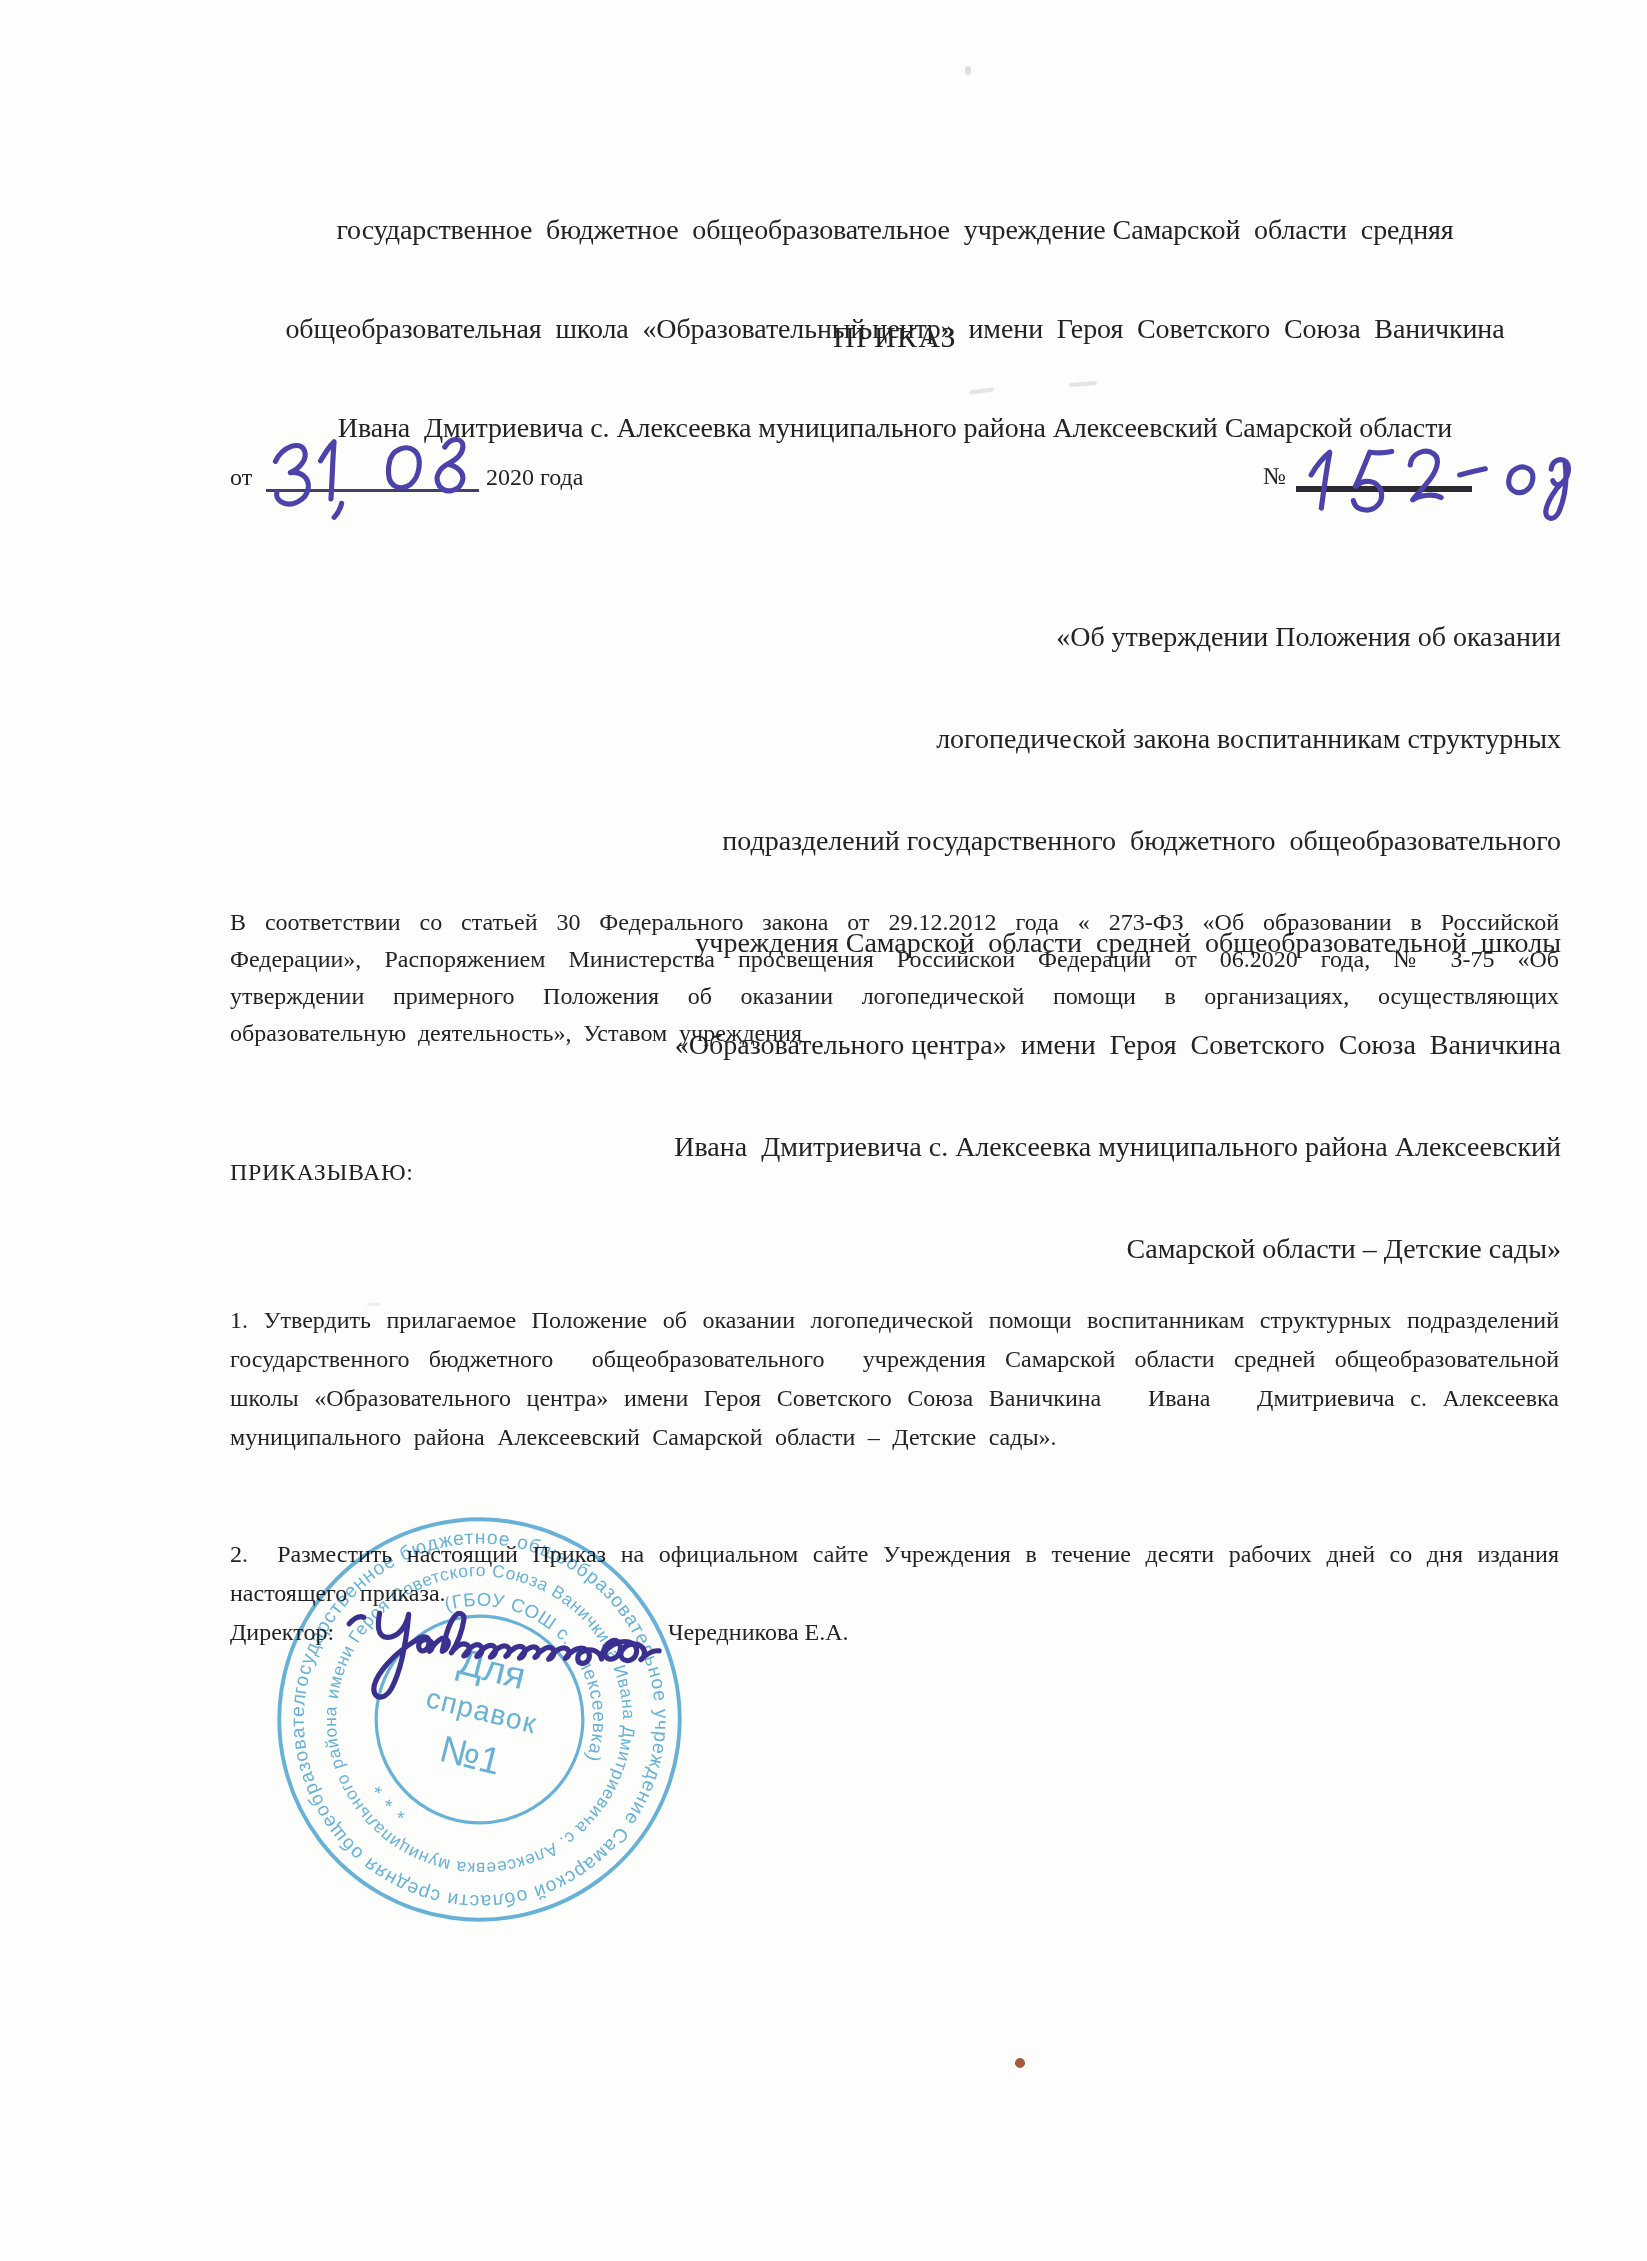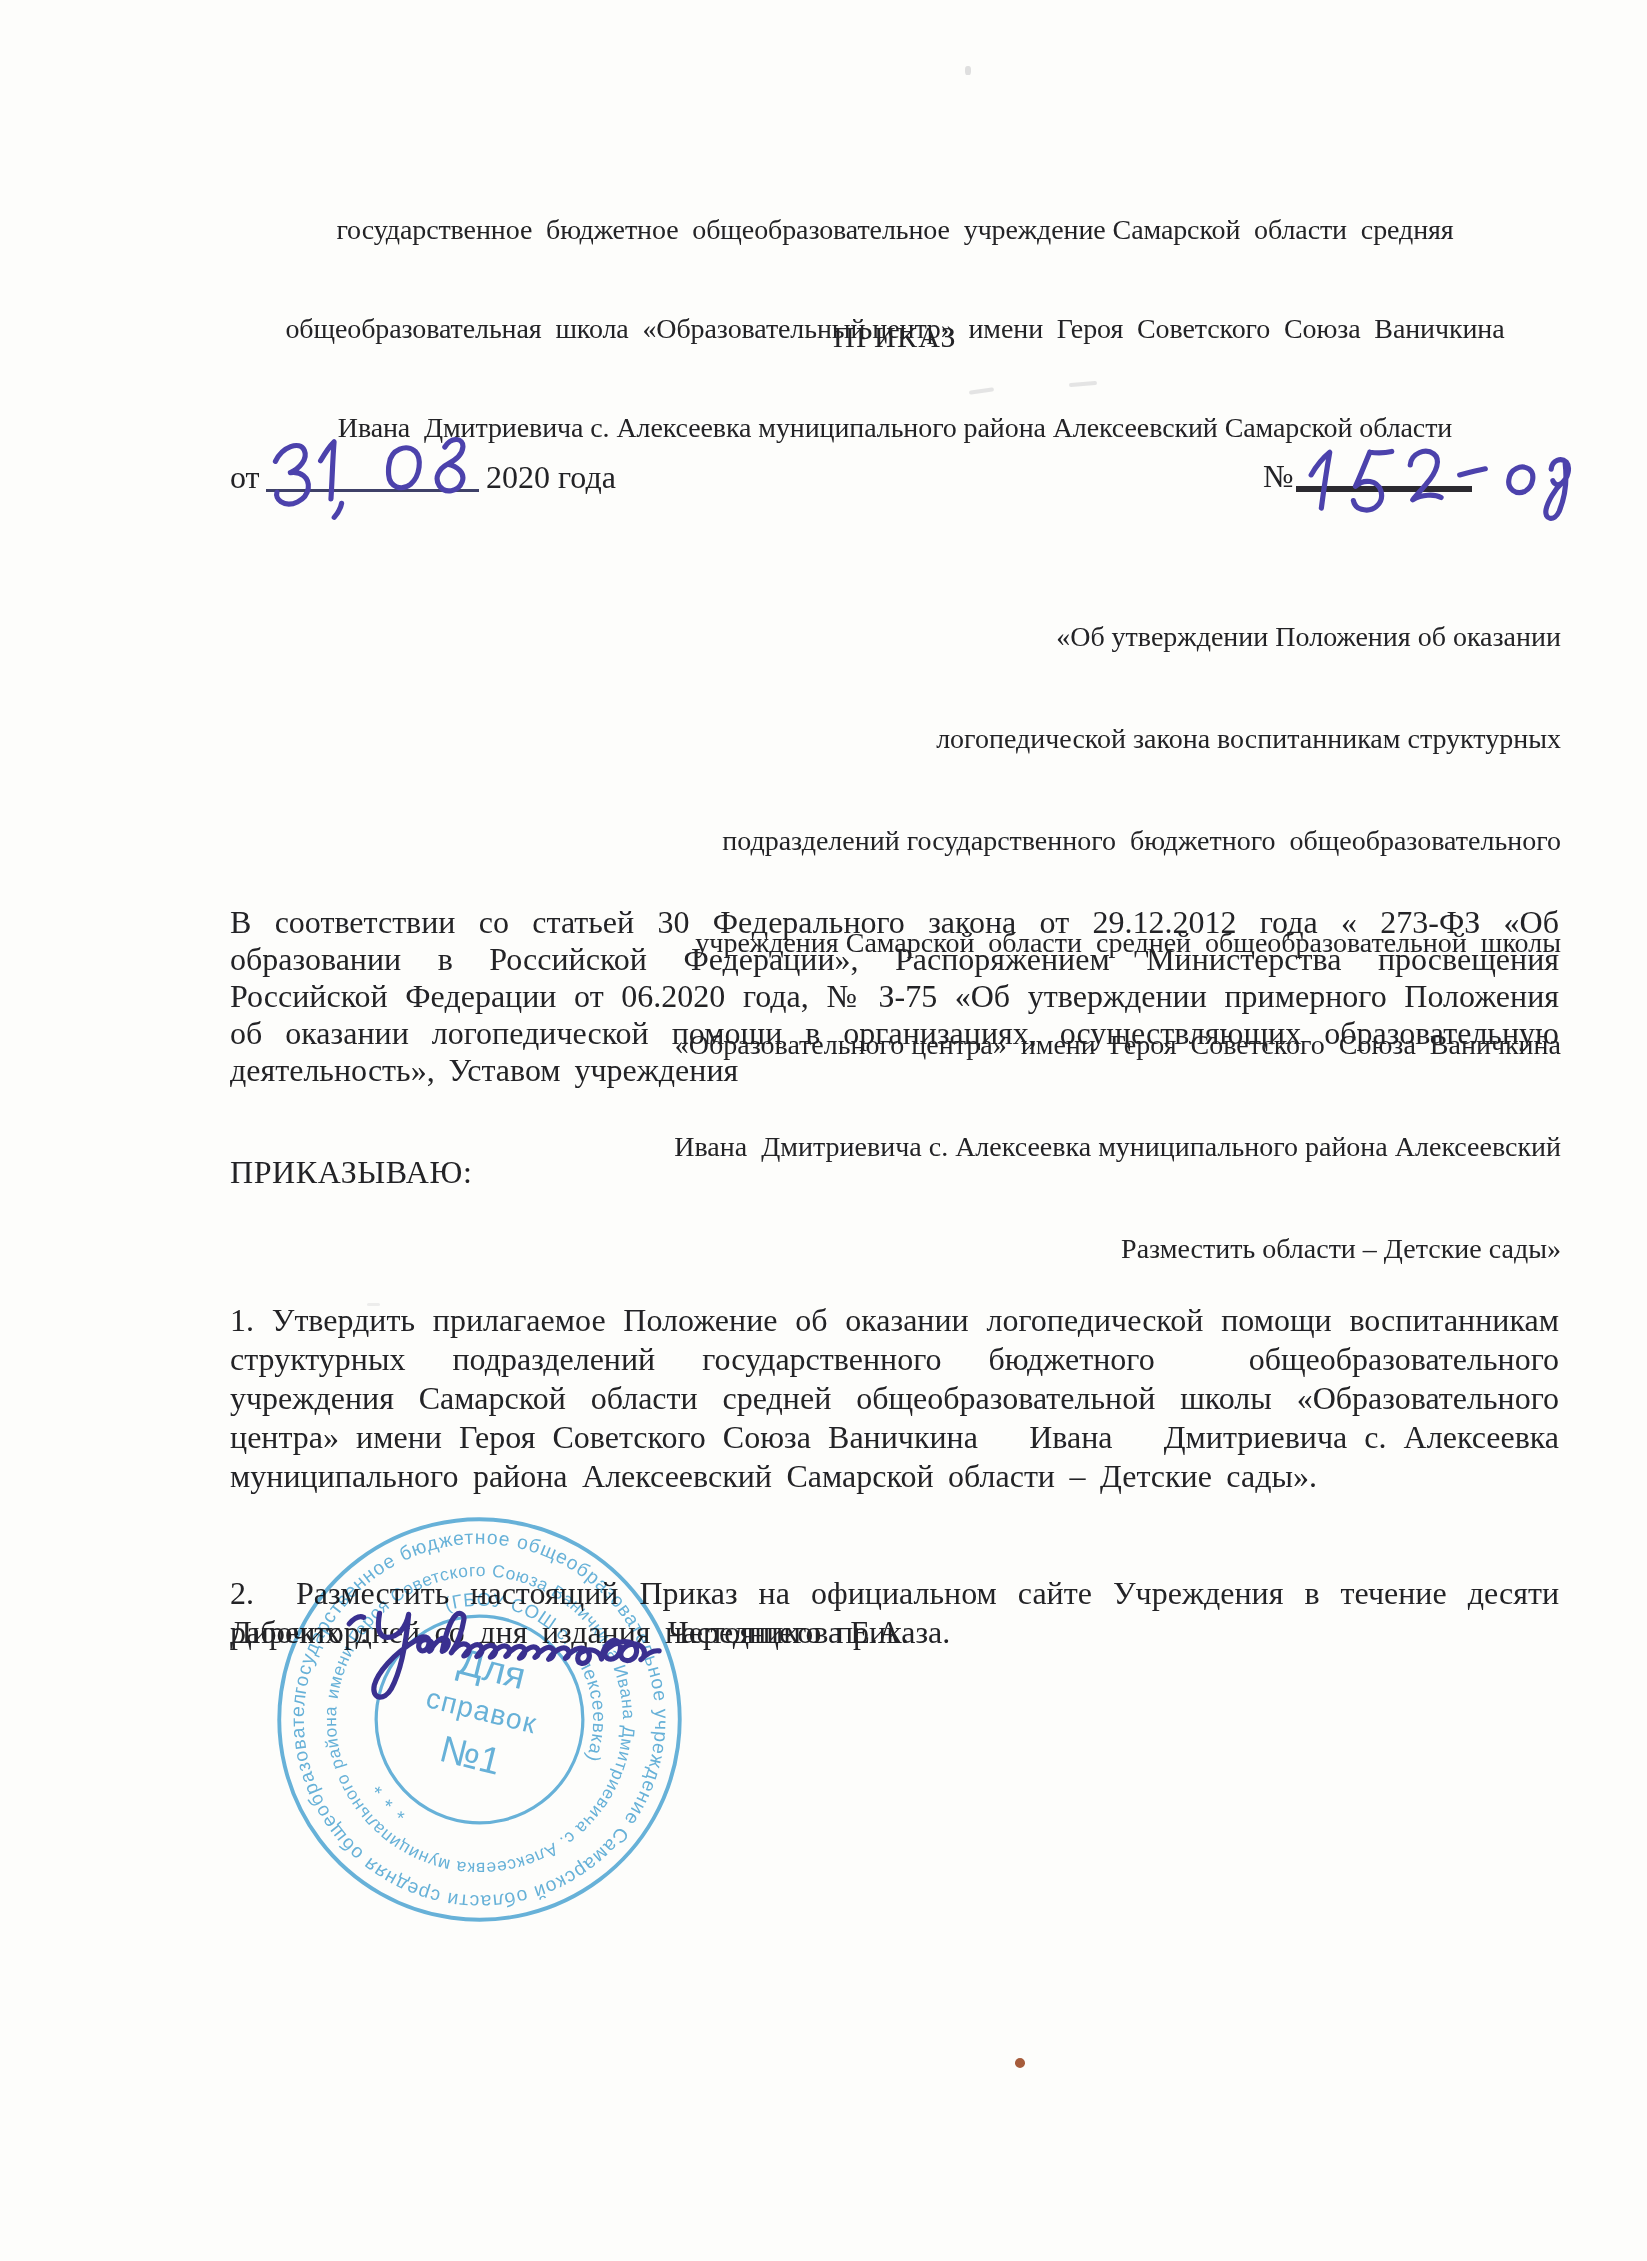--- a/index.html
+++ b/index.html
@@ -11,21 +11,21 @@
     overflow:hidden;
     font-family:"Liberation Serif",serif;
     color:#232326;
     padding-left:44px;
   }
   .abs{position:absolute;}
   .txt{
     position:absolute;
     font-family:"Liberation Serif",serif;
     color:#232326;
-    font-size:32px;
+    font-size:24px;
     line-height:34px;
     white-space:pre-wrap;
   }
   .header-block{
     left:220px;top:147px;width:1350px;
     text-align:center;
     font-size:28px;line-height:33px;
     letter-spacing:-0.1px;
   }
   .doc-title{
@@ -137,21 +137,21 @@
     </g>
   </svg>
 
   <div class="txt subject-block">
     <div>«Об утверждении Положения об оказании</div>
     <div>логопедической закона воспитанникам структурных</div>
     <div> подразделений государственного  бюджетного  общеобразовательного</div>
     <div> учреждения Самарской  области  средней  общеобразовательной  школы</div>
     <div> «Образовательного центра»  имени  Героя  Советского  Союза  Ваничкина</div>
     <div>  Ивана  Дмитриевича с. Алексеевка муниципального района Алексеевский</div>
-    <div>Разместить области – Детские сады»</div>
+    <div>Самарской области – Детские сады»</div>
   </div>
 
   <div class="txt intro-par">В соответствии со статьей 30 Федерального закона от 29.12.2012 года « 273-ФЗ «Об образовании в Российской Федерации», Распоряжением Министерства просвещения Российской Федерации от 06.2020 года, № З-75 «Об утверждении примерного Положения об оказании логопедической помощи в организациях, осуществляющих образовательную деятельность», Уставом учреждения</div>
 
   <div class="txt resolution">ПРИКАЗЫВАЮ:</div>
 
   <div class="txt orders-block">
     <div>1. Утвердить прилагаемое Положение об оказании логопедической помощи воспитанникам структурных подразделений государственного бюджетного  общеобразовательного  учреждения Самарской области средней общеобразовательной школы «Образовательного центра» имени Героя Советского Союза Ваничкина   Ивана   Дмитриевича с. Алексеевка муниципального района Алексеевский Самарской области – Детские сады».</div>
     <div>2.  Разместить настоящий Приказ на официальном сайте Учреждения в течение десяти рабочих дней со дня издания настоящего приказа.</div>
   </div>

